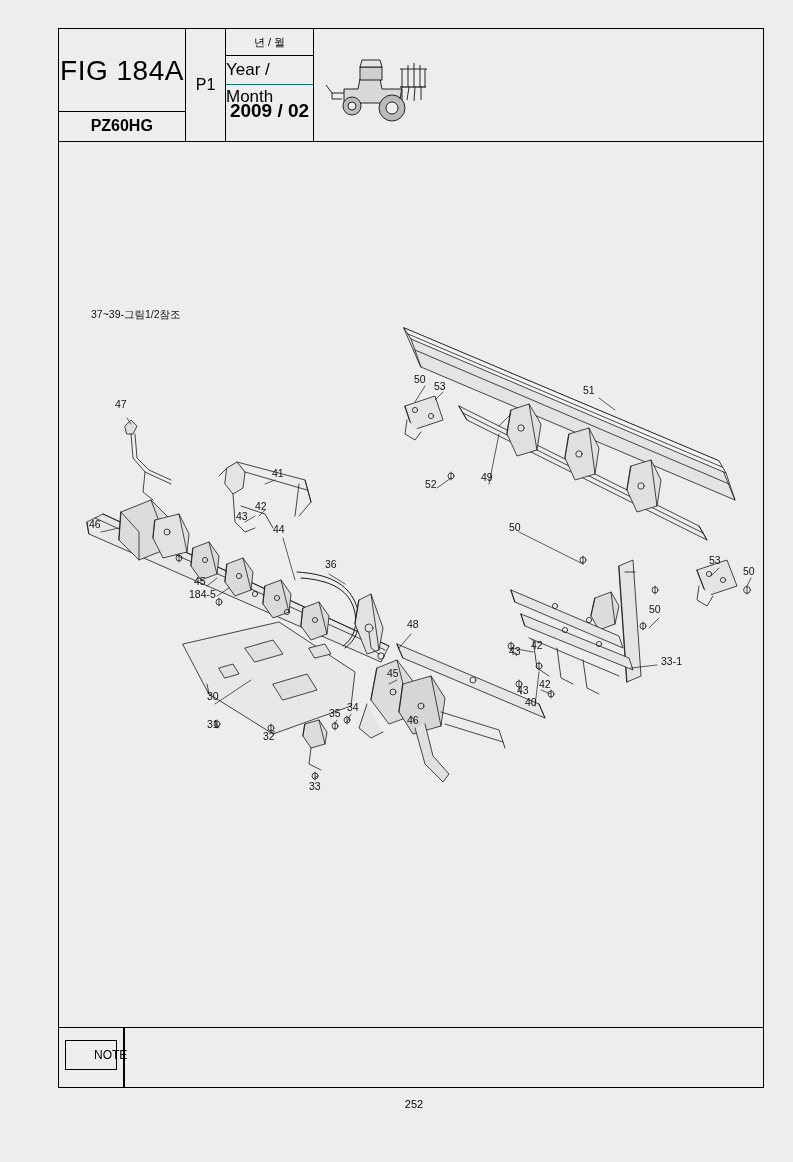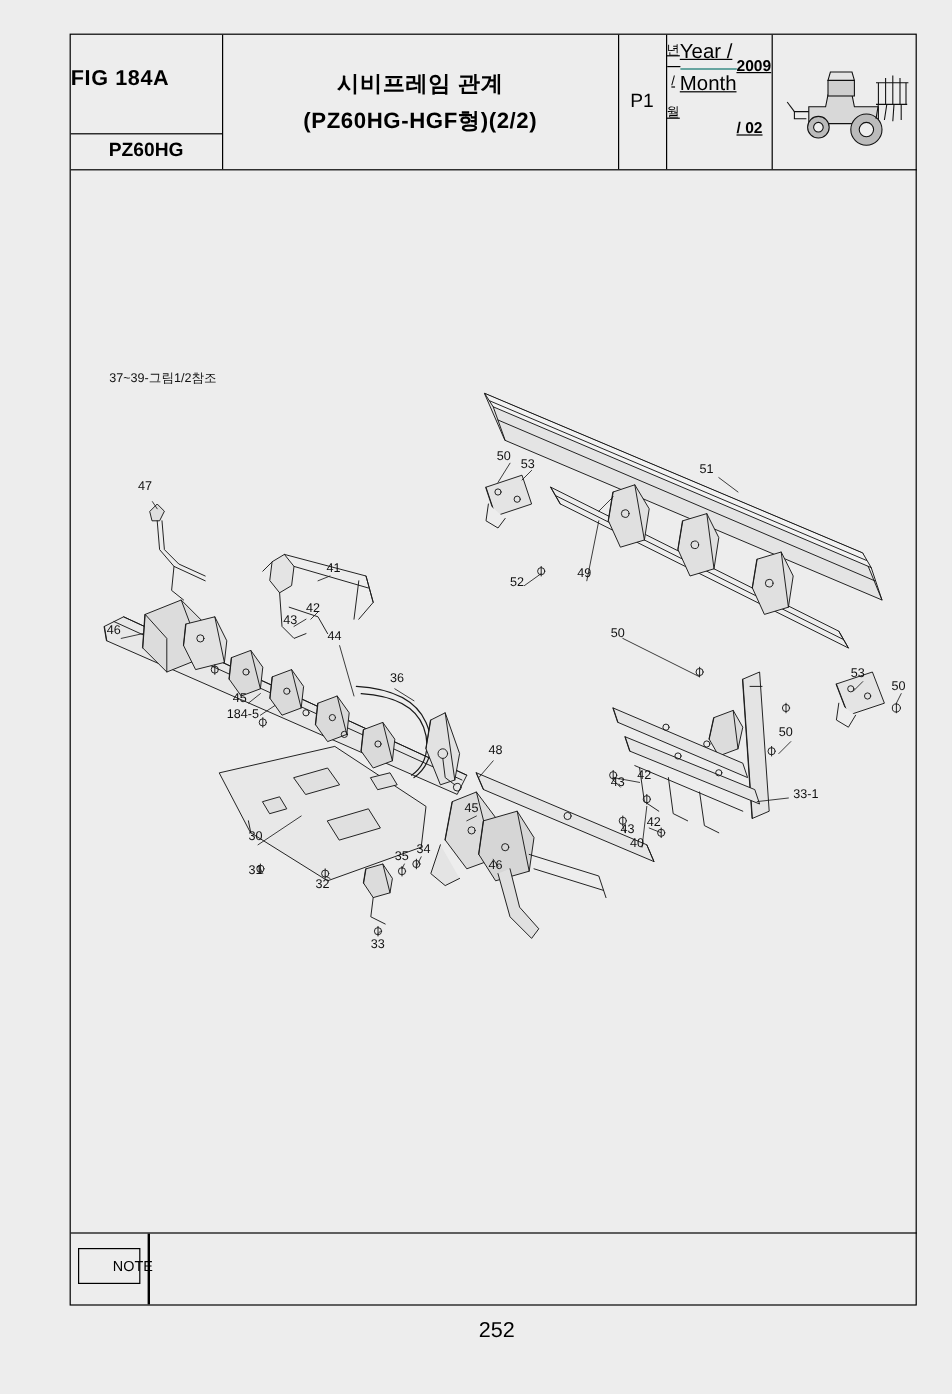--- a/index.html
+++ b/index.html
@@ -44,23 +44,23 @@
   .tb-fig {
     width: 127px;
     border-right: 1.5px solid #000;
     box-sizing: border-box;
     position: relative;
   }
   .tb-fig .fignum {
     position: absolute;
     left: 0; right: 0;
     top: 26px;
-    text-align: left;
-    font-size: 18px;
-    font-weight: bold;
+    text-align: center;
+    font-size: 28px;
+    font-weight: normal;
     letter-spacing: 0.5px;
   }
   .tb-fig .modelbox {
     position: absolute;
     left: 0;
     bottom: 0;
     width: 125.5px;
     height: 30px;
     border-top: 1.5px solid #000;
     box-sizing: border-box;
@@ -96,42 +96,42 @@
     display: flex;
     align-items: center;
     justify-content: center;
     font-size: 16px;
   }
   .tb-date {
     width: 88px;
     border-right: 1.5px solid #000;
     box-sizing: border-box;
     display: flex;
-    flex-direction: row;
-    text-decoration: underline;
+    flex-direction: column;
   }
   .tb-date .d1 {
     height: 27px;
     border-bottom: 1px solid #000;
     box-sizing: border-box;
     text-align: center;
     font-size: 11px;
     line-height: 26px;
   }
   .tb-date .d2 {
     height: 29px;
     border-bottom: 1px solid #0f766e;
     box-sizing: border-box;
     text-align: left;
     font-size: 17px;
     line-height: 27px;
   }
   .tb-date .d3 {
     flex: 1;
-    font-size: 13px;
+    text-align: center;
+    font-size: 19px;
     font-weight: bold;
     line-height: 52px;
   }
   .tb-logo {
     width: 120px;
     box-sizing: border-box;
     position: relative;
   }
   
   .drawing {
@@ -173,42 +173,38 @@
     width: 1.5px;
     height: 58.5px;
     background: #000;
   }
   .pagenum {
     position: absolute;
     left: 0;
     right: 0;
     top: 1098px;
     text-align: center;
-    font-size: 18px;
+    font-size: 11px;
     margin-left: 35px;
   }
   .lbl { font-size: 10.5px; font-family: "Liberation Sans", sans-serif; }
 </style>
 </head>
 <body>
 
 <div class="page">
   <div class="sheet">
 
     <div class="titlebar">
 
       <div class="tb-fig">
         <div class="fignum">FIG 184A</div>
         <div class="modelbox">PZ60HG</div>
       </div>
 
-      <div class="tb-title">
-        <div class="t1">시비프레임 관계</div>
-        <div class="t2">(PZ60HG-HGF형)(2/2)</div>
-      </div>
 
       <div class="tb-page">P1</div>
 
       <div class="tb-date">
         <div class="d1">년 / 월</div>
         <div class="d2">Year / Month</div>
         <div class="d3">2009 / 02</div>
       </div>
 
       <div class="tb-logo">

